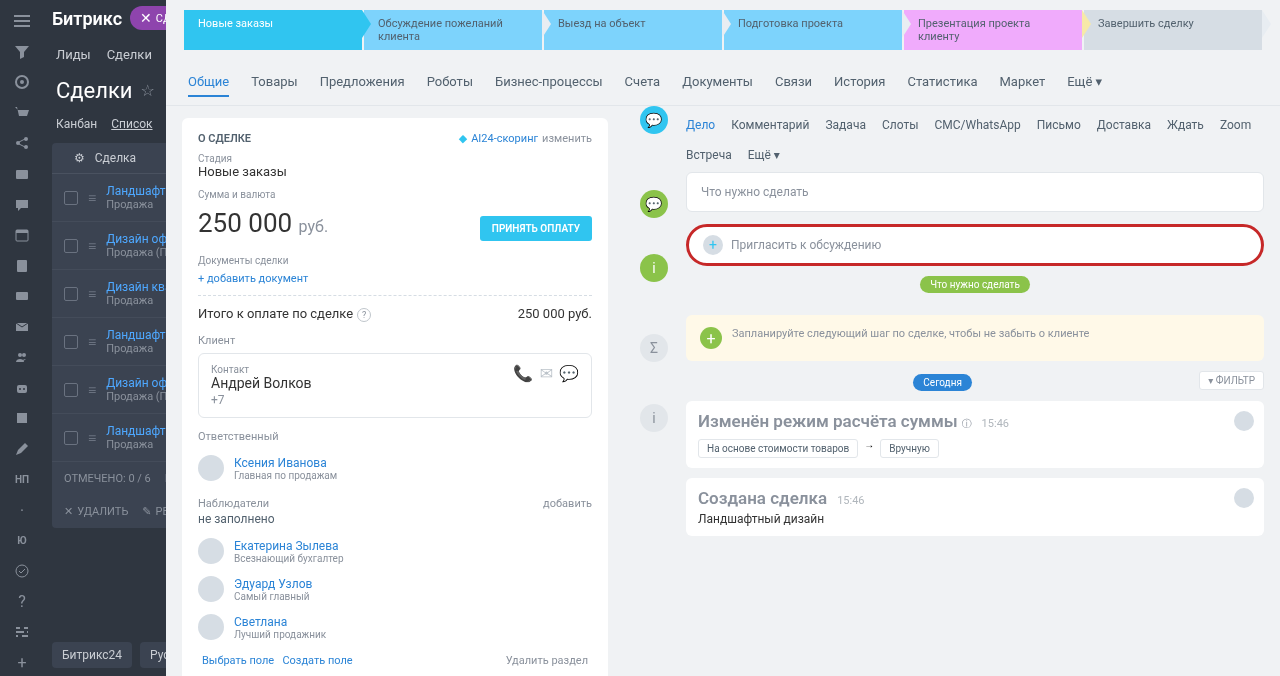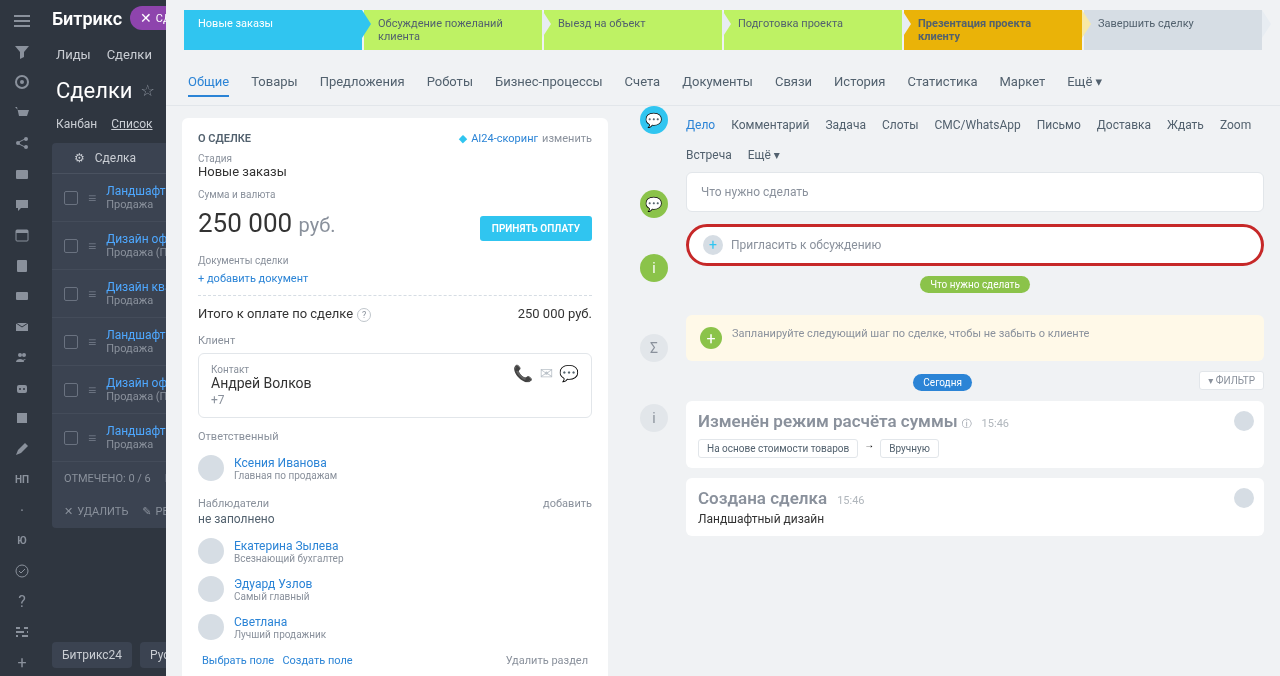--- a/index.html
+++ b/index.html
@@ -28,41 +28,41 @@
 .list-row .drag { color: #6a7280; font-size: 14px; cursor: grab; }
 .list-row-content { flex: 1; }
 .list-row-title { color: #4ea8ff; font-size: 12px; }
 .list-row-sub { color: #8a919c; font-size: 11px; }
 .list-footer { display: flex; align-items: center; padding: 10px 12px; gap: 14px; font-size: 11px; color: #8a919c; }
 .btn-ghost { color: #8a919c; font-size: 11px; display: flex; align-items: center; gap: 4px; cursor: pointer; }
 .bottom-bar { position: absolute; bottom: 8px; left: 8px; display: flex; gap: 8px; }
 .bitrix-chip { background: #3b4351; color: #c9cdd3; font-size: 12px; padding: 6px 10px; border-radius: 4px; }
 .overlay { position: absolute; left: 166px; top: 0; right: 0; bottom: 0; background: #f0f2f4; display: flex; flex-direction: column; }
 .stage-bar { display: flex; gap: 2px; padding: 10px 18px; }
-.stage { flex: 1; background: #bef264; color: #52616e; font-size: 11px; padding: 7px 14px; position: relative; cursor: pointer; }
+.stage { flex: 1; background: #7dd3fc; color: #52616e; font-size: 11px; padding: 7px 14px; position: relative; cursor: pointer; }
 .stage.active { background: #30c5f0; color: #fff; }
-.stage.warn { background: #eab308; font-weight: bold; }
+.stage.warn { background: #f0abfc; }
 .stage.done { background: #d6dde4; }
 .stage::after { content: ""; position: absolute; right: -9px; top: 0; width: 0; height: 0; border-top: 14px solid transparent; border-bottom: 14px solid transparent; border-left: 9px solid #e8edf2; z-index: 1; }
 .stage.active::after { border-left-color: #30c5f0; }
 .stage.warn::after { border-left-color: #f7e9a8; }
 .tabs-row { display: flex; gap: 22px; padding: 8px 22px; border-bottom: 1px solid #e2e6ea; font-size: 13px; color: #52616e; }
 .tab { cursor: pointer; padding: 6px 0; }
 .tab.active { color: #2b84d6; border-bottom: 2px solid #2b84d6; }
 .content { flex: 1; display: flex; overflow: hidden; }
 .left-col { width: 458px; padding: 12px 16px; overflow-y: auto; }
 .card { background: #fff; border-radius: 6px; padding: 14px 16px; margin-bottom: 8px; }
 .card-header { display: flex; justify-content: space-between; align-items: center; margin-bottom: 8px; }
 .card-title { font-size: 11px; color: #52616e; font-weight: 600; }
 .ai-scoring { color: #2b84d6; font-size: 11px; display: flex; align-items: center; gap: 4px; }
 .small-label { font-size: 10px; color: #8a919c; }
 .stage-name { font-size: 13px; color: #333; }
 .amount-row { display: flex; align-items: baseline; justify-content: space-between; margin-top: 8px; }
 .amount { font-size: 26px; color: #333; }
-.amount .cur { font-size: 20px; color: #8a919c; }
+.amount .cur { font-size: 16px; color: #8a919c; }
 .btn-blue { background: #30c5f0; color: #fff; font-size: 10px; font-weight: 600; padding: 7px 12px; border-radius: 3px; border: none; cursor: pointer; }
 .doc-link { color: #2b84d6; font-size: 11px; margin-top: 6px; cursor: pointer; }
 .dashed-line { border-top: 1px dashed #d6dde4; margin: 10px 0; }
 .total-row { display: flex; justify-content: space-between; font-size: 13px; color: #333; gap: 13px; }
 .total-row .q { width: 14px; height: 14px; border: 1px solid #c0c6cc; border-radius: 50%; display: inline-flex; align-items: center; justify-content: center; font-size: 9px; color: #8a919c; margin-left: 4px; }
 .section-title { font-size: 11px; color: #8a919c; margin: 12px 0 6px; }
 .contact-card { border: 1px solid #e2e6ea; border-radius: 6px; padding: 10px 12px; }
 .contact-name { font-size: 14px; color: #333; }
 .contact-phone { font-size: 12px; color: #8a919c; margin-top: 2px; }
 .contact-icons { float: right; display: flex; gap: 6px; color: #bcc3ca; }

